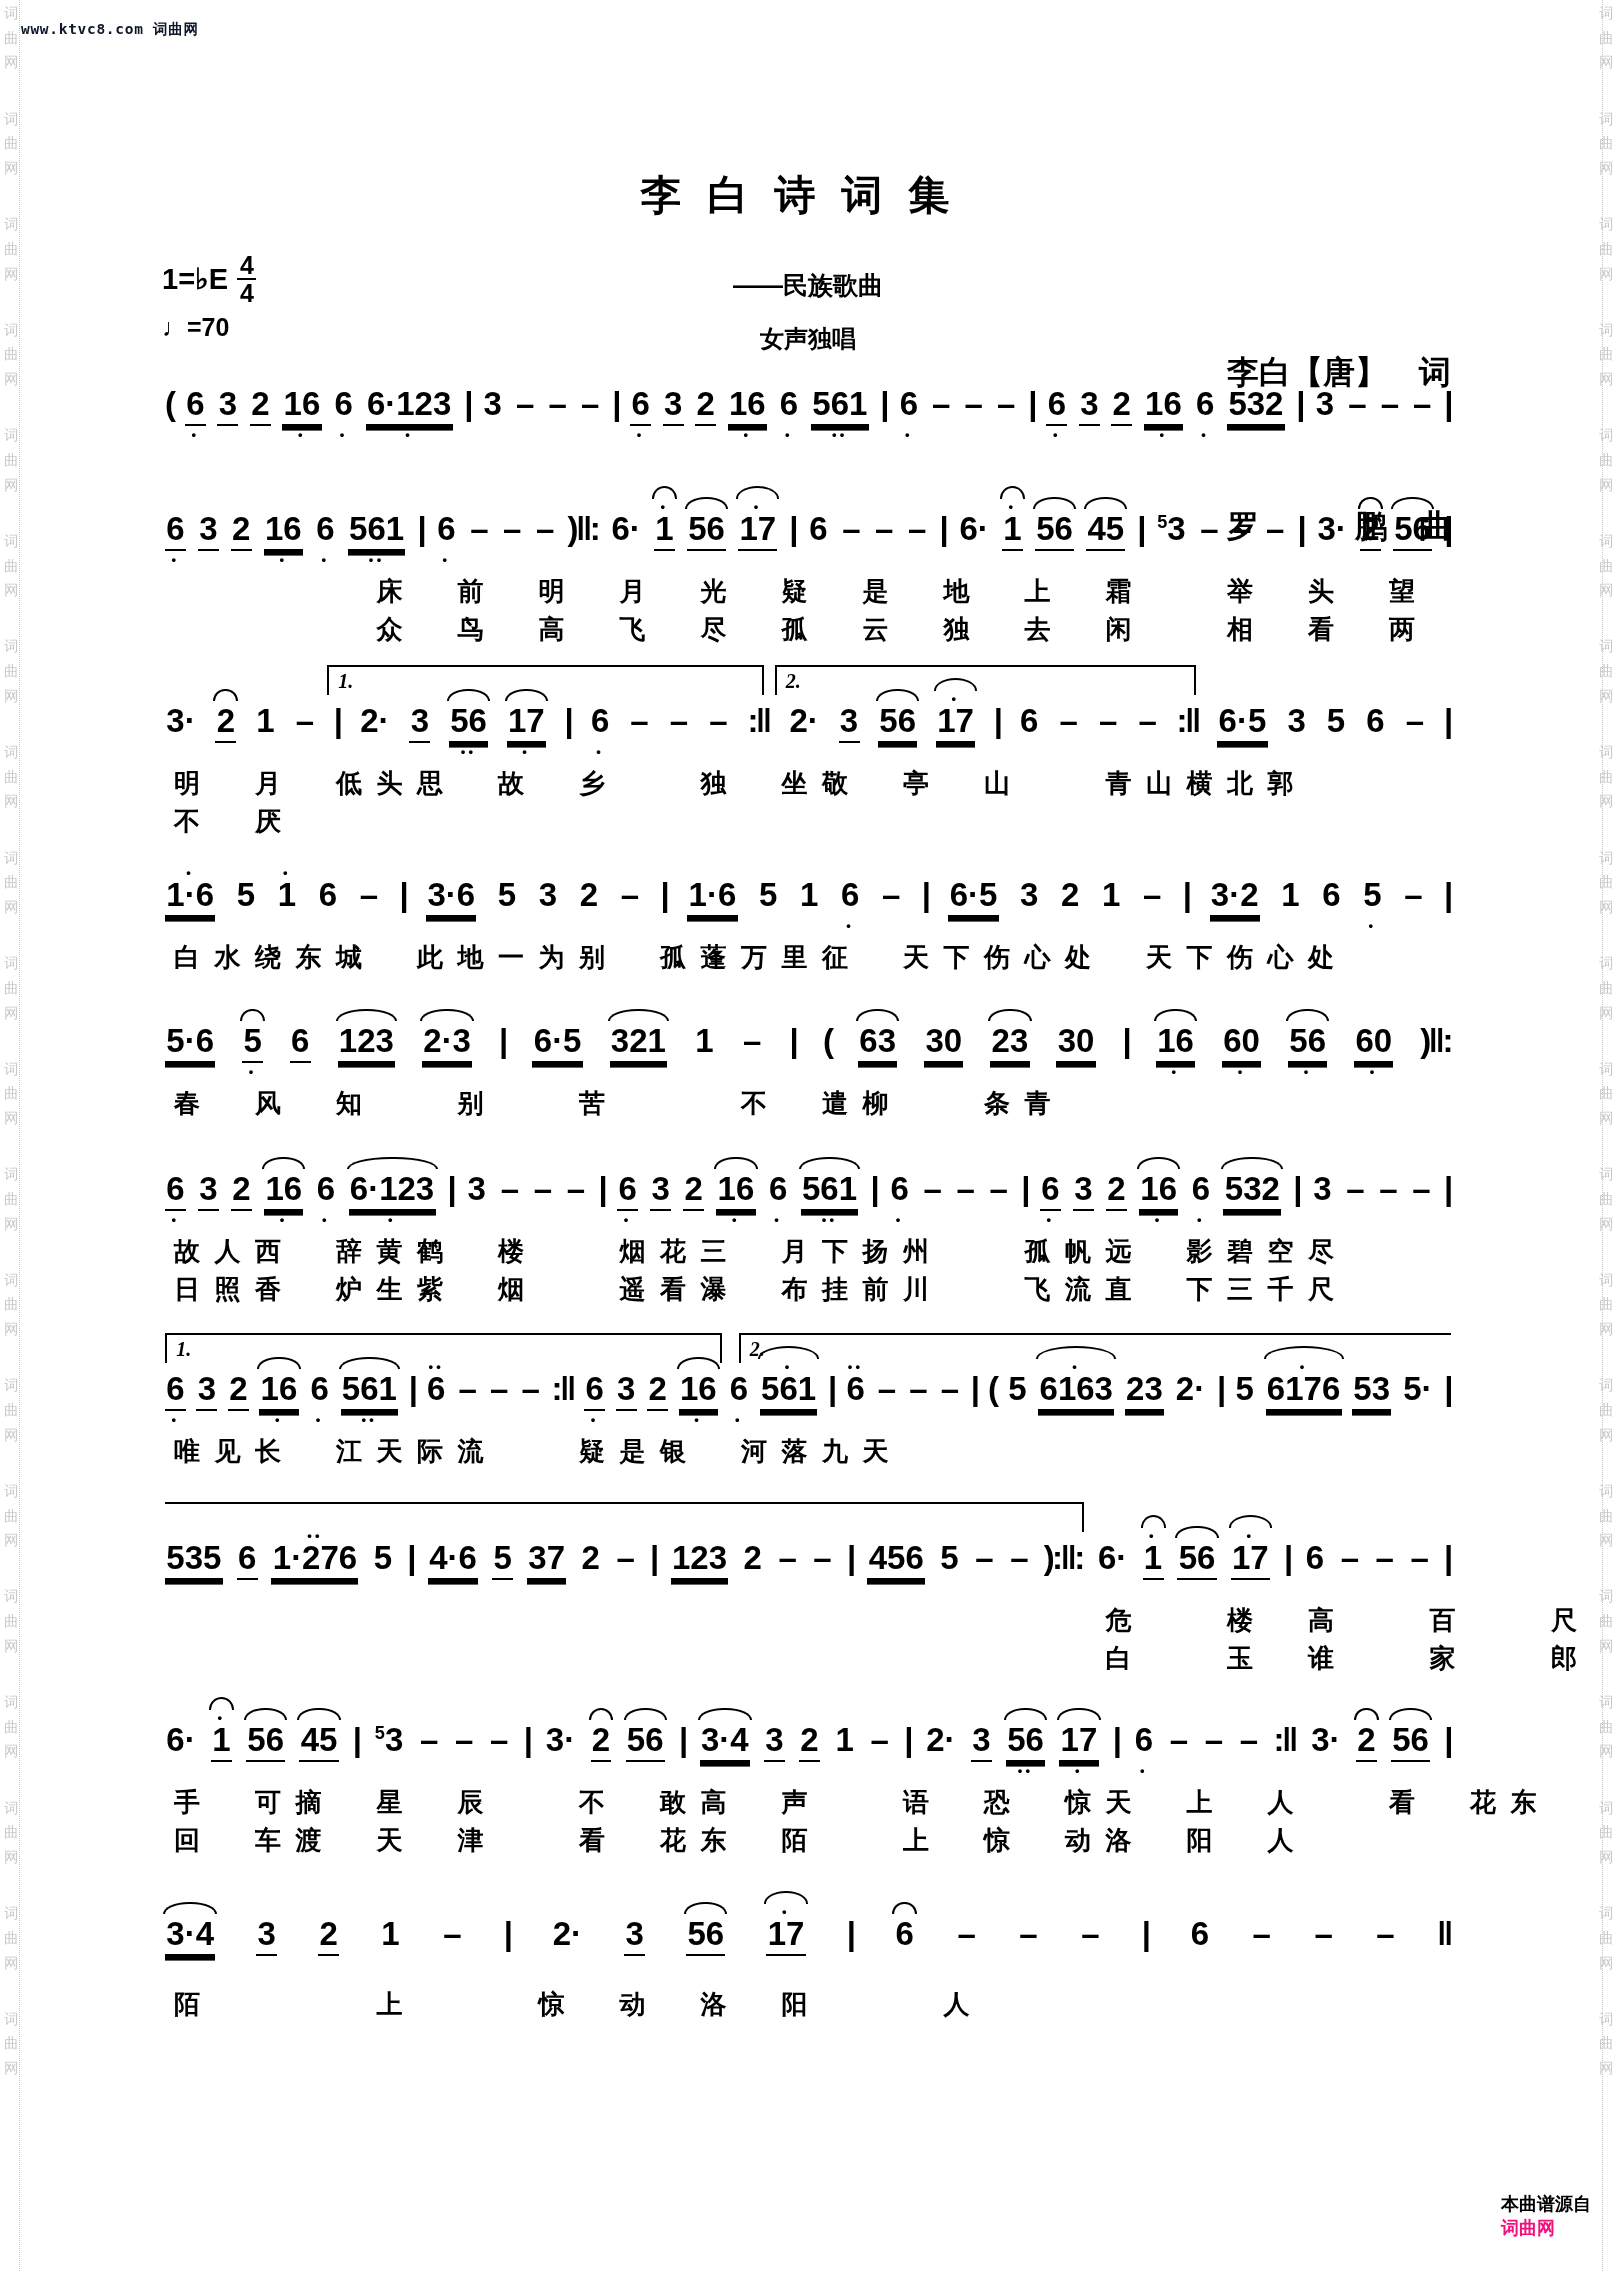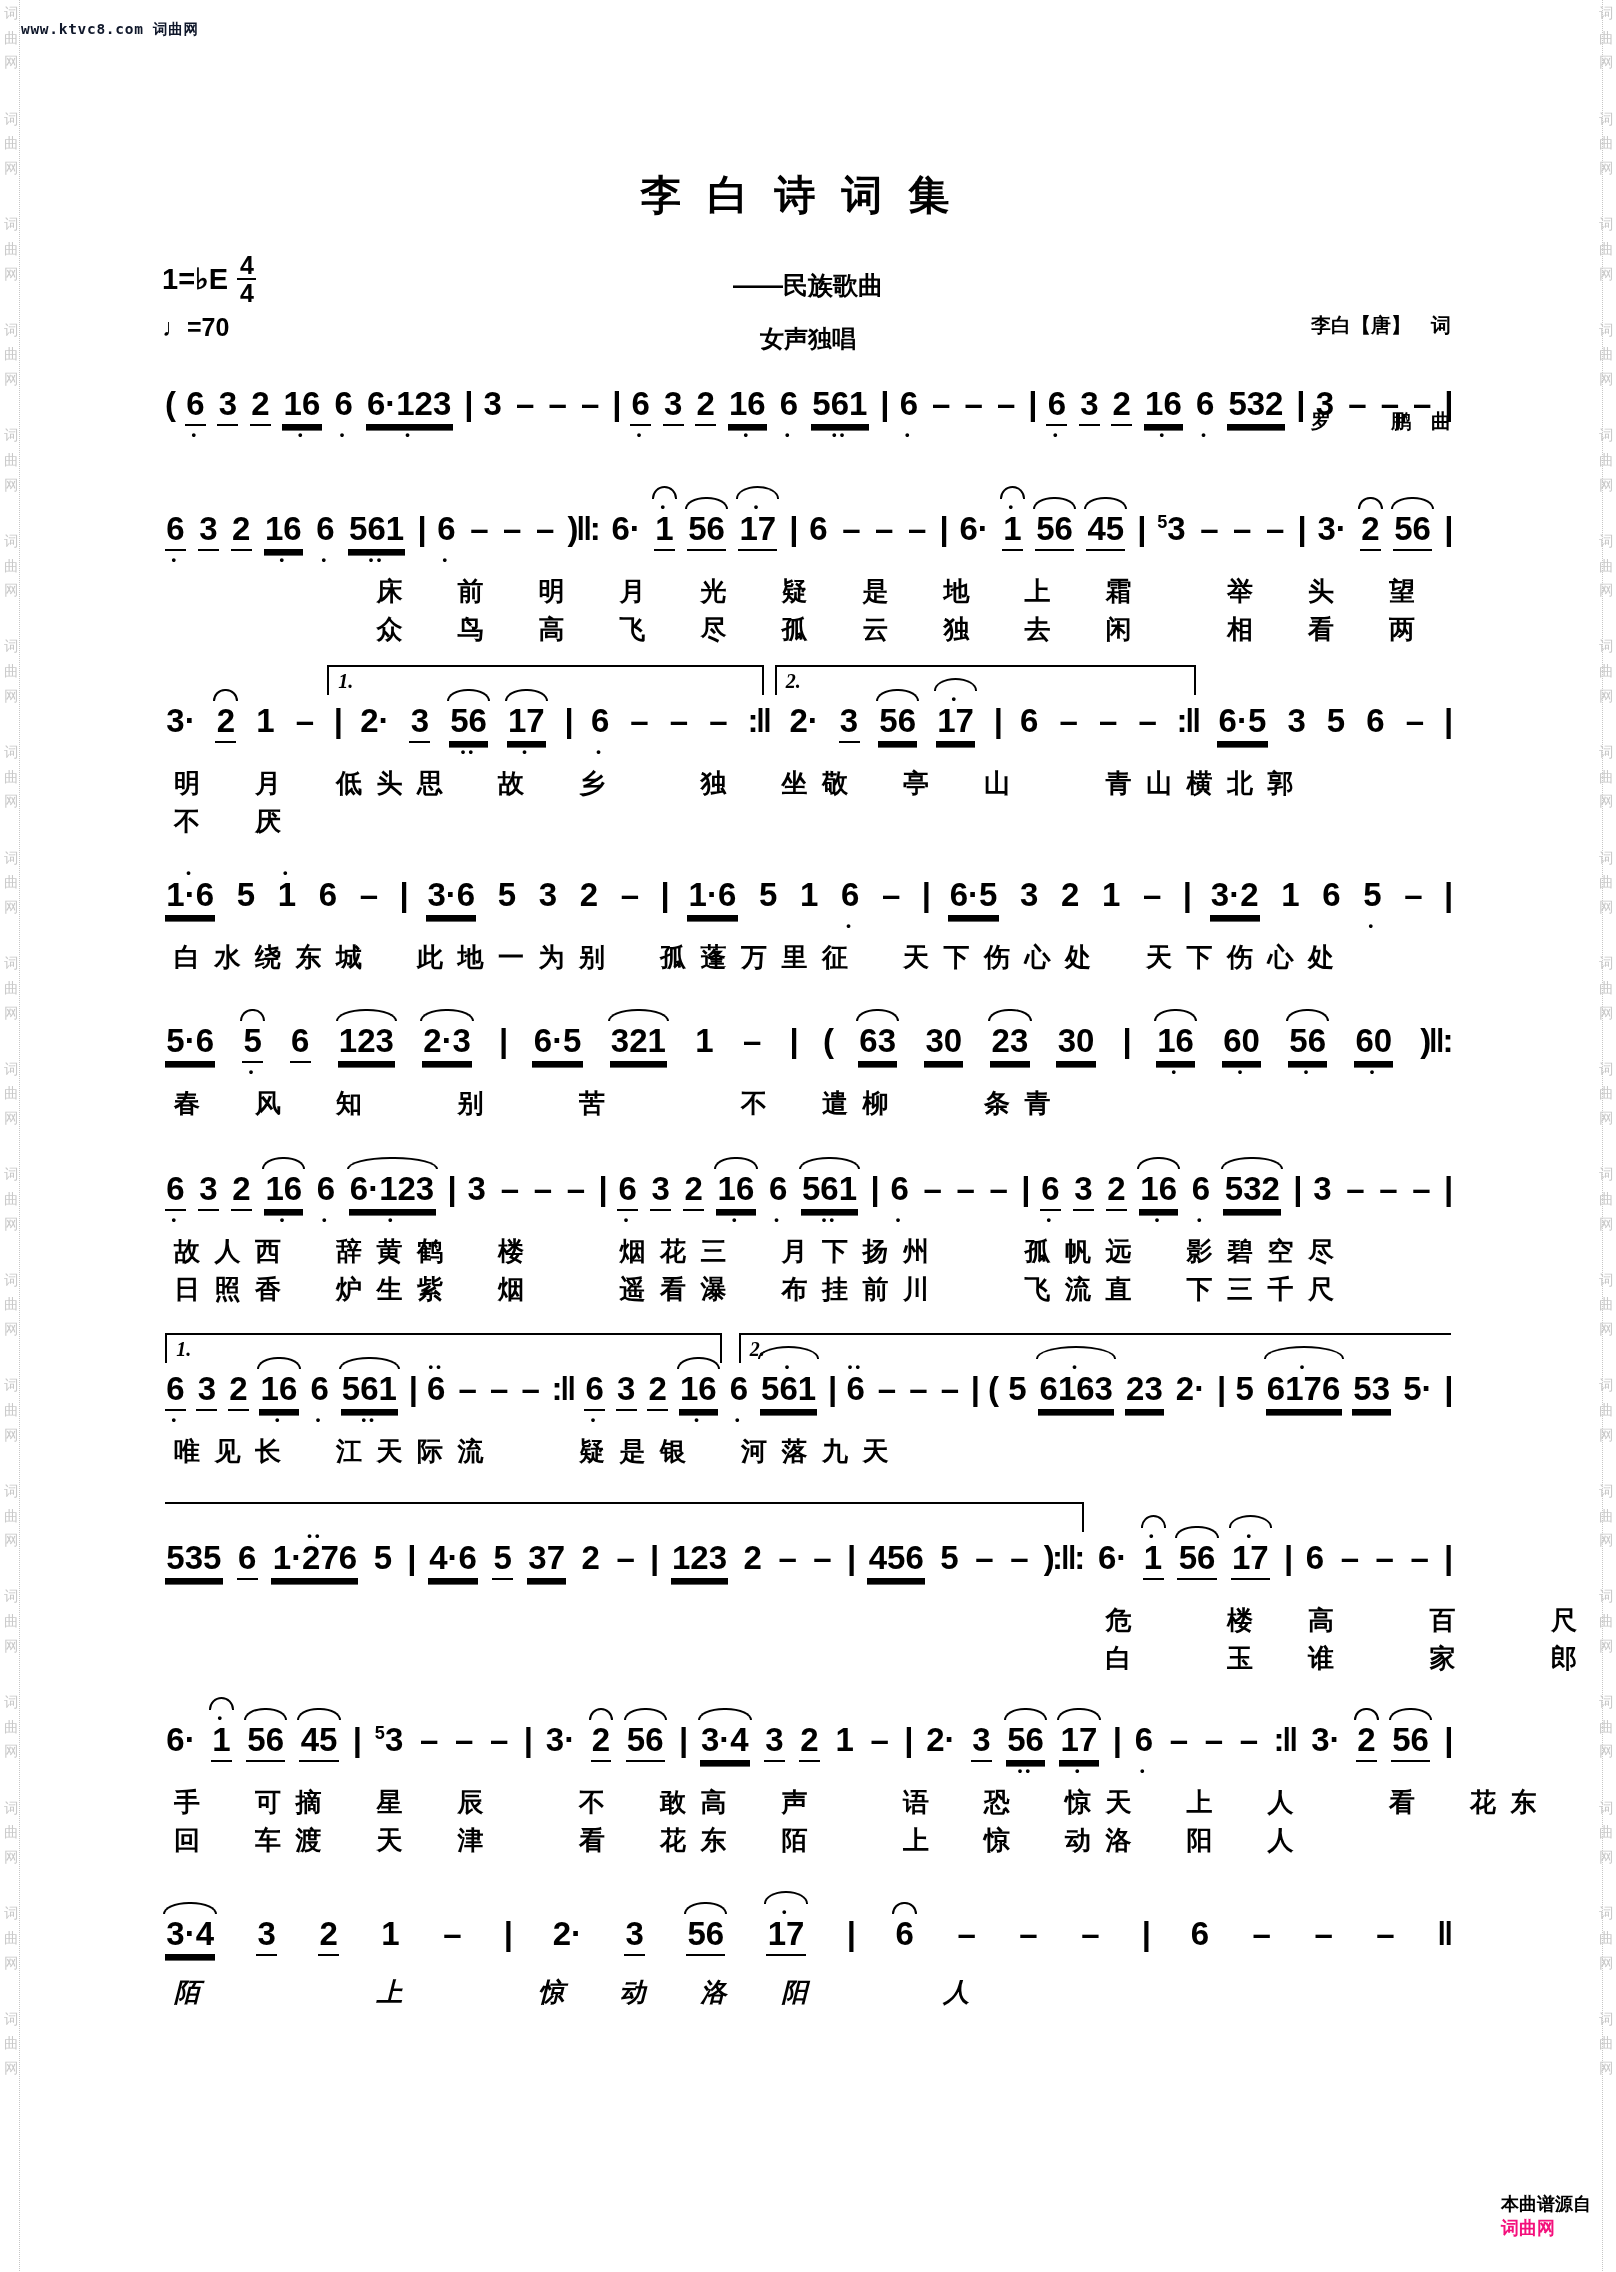--- a/index.html
+++ b/index.html
@@ -18,21 +18,21 @@
           font-size:14.5px;font-weight:bold;color:#0f172a;letter-spacing:0.7px;}
   
   .title{position:absolute;left:0;right:0;top:164px;text-align:center;font-size:41px;font-weight:bold;
          letter-spacing:26px;margin:4px;}
   .meta-left{position:absolute;left:162px;top:252px;font-size:29px;font-weight:bold;display:flex;align-items:center;}
   .meter{display:inline-flex;flex-direction:column;align-items:center;margin-left:9.2px;font-size:25px;line-height:1.05;}
   .meter-den{border-top:2.6px solid #000;padding:0 2.6px;}
   .tempo{position:absolute;left:162px;top:313px;font-size:25px;font-weight:bold;}
   .subtitle{position:absolute;left:0;right:0;top:269px;text-align:center;font-size:25px;font-weight:bold;}
   .voice{position:absolute;left:0;right:0;top:323px;text-align:center;font-size:24px;font-weight:bold;}
-  .credits{position:absolute;right:165px;top:245px;text-align:right;font-size:20px;font-weight:bold;line-height:1.6;white-space:pre;}
+  .credits{position:absolute;right:165px;top:245px;text-align:right;font-size:32px;font-weight:bold;line-height:1.6;white-space:pre;}
   
   .system{position:absolute;left:165px;width:1286px;}
   .notes{display:flex;justify-content:space-between;align-items:baseline;
          font-size:33px;font-weight:bold;line-height:1;white-space:nowrap;}
   .note{position:relative;display:inline-block;padding:1.3px 1.3px 3.3px;}
   .note sup{font-size:55%;}
   .u1{border-bottom:2.6px solid #000;}
   .u2{border-bottom:2.6px solid #000;box-shadow:0 4.6px 0 0 #000;}
   .bar{letter-spacing:-2.6px;font-weight:bold;}
   .da{position:absolute;top:-10.6px;left:0;right:0;text-align:center;font-size:13px;line-height:1;letter-spacing:3.3px;}
@@ -647,21 +647,21 @@
           <span class="note">–</span>
           <span class="note">–</span>
           <span class="note">–</span>
           <span class="bar">|</span>
           <span class="note">6</span>
           <span class="note">–</span>
           <span class="note">–</span>
           <span class="note">–</span>
           <span class="bar">‖</span>
         </div>
-        <div class="lyr" style="top: 59px; font-style: italic;">陌　　　　上　　　惊　动　洛　阳　　　人</div>
+        <div class="lyr" style="top: 71px;">陌　　　　上　　　惊　动　洛　阳　　　人</div>
       </div>
     </div>
 
   <div class="footer">
     <span>本曲谱源自</span>
     <span class="brand" style="color: rgb(244, 16, 124);">词曲网</span>
   </div>
 
 </div>
 

